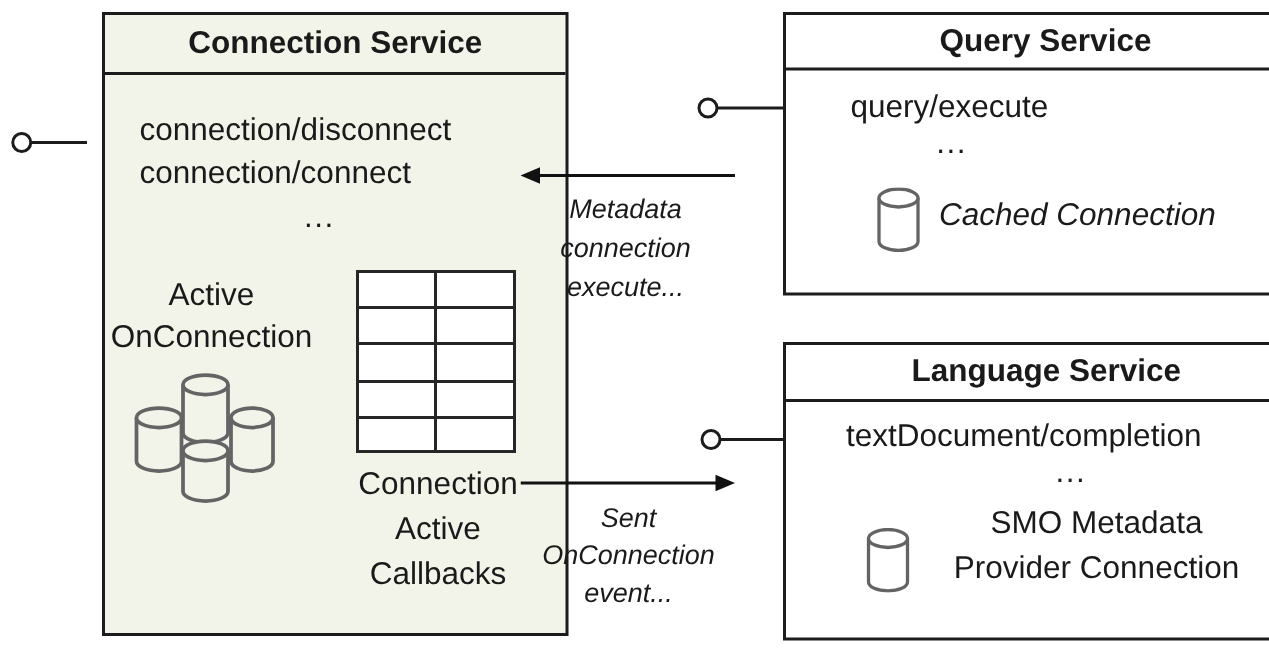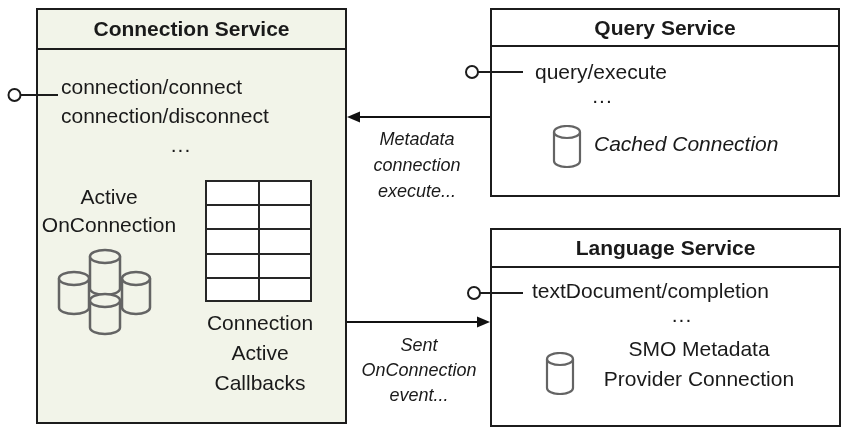--- a/index.html
+++ b/index.html
@@ -7,21 +7,21 @@
     --service-fill:#ffffff;
     --border:#1c1c1c;
     --cylinder-stroke:#646464;
     --text:#1a1a1a;
   }
   html,body{margin:0;padding:0;background:#fff;}
   .canvas{
     position:relative;width:846px;height:436px;background:#fff;
     font-family:"Liberation Sans", sans-serif;color:var(--text);overflow:hidden;
   }
-  .box{position:absolute;border:2px solid var(--border);box-sizing:border-box;}
+  .box{position:absolute;border:2px solid var(--border);box-sizing:border-box;margin-left:32px;}
   .box.connection{left:36px;top:8px;width:311px;height:416px;background:var(--connection-fill);}
   .box.query{left:490px;top:8px;width:350px;height:189px;background:var(--service-fill);}
   .box.language{left:490px;top:228px;width:351px;height:199px;background:var(--service-fill);}
   .box-title{
     border-bottom:2px solid var(--border);font-weight:bold;font-size:21px;
     text-align:center;display:flex;align-items:center;justify-content:center;
   }
   .connection .box-title{height:38px;}
   .query .box-title{height:35px;}
   .language .box-title{height:36px;}
@@ -50,22 +50,22 @@
 </style>
 </head>
 <body>
 
 <div class="canvas">
 
   <section class="box connection">
     <header class="box-title">Connection Service</header>
 
     <div class="methods">
+      <div>connection/disconnect</div>
       <div>connection/connect</div>
-      <div>connection/disconnect</div>
       <div class="ellipsis-line">...</div>
     </div>
 
     <div class="active-label">
       <div>Active</div>
       <div>OnConnection</div>
     </div>
 
     <svg class="cluster-icon" width="95" height="98" viewBox="0 0 95 98">
       <g stroke="#646464" stroke-width="2.5" fill="#f2f4e9">

